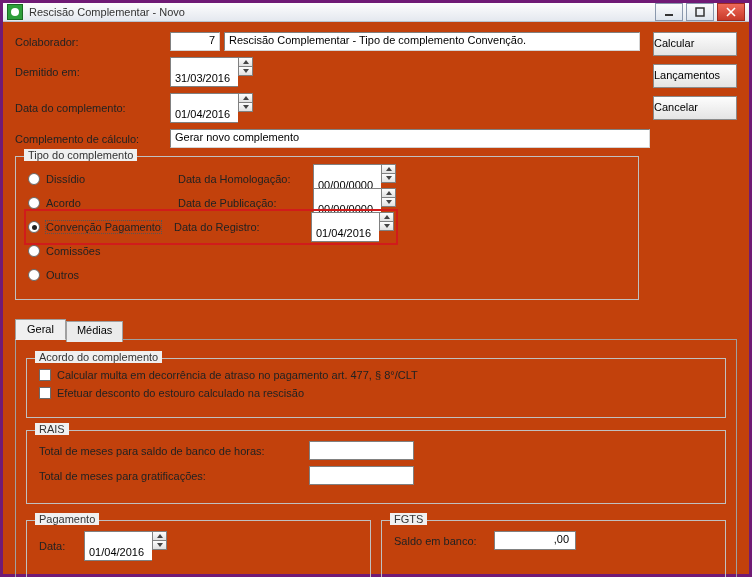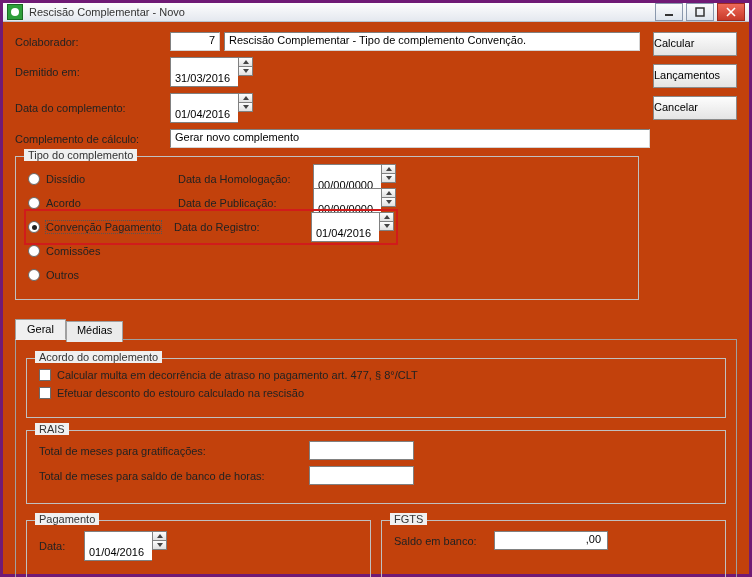--- a/index.html
+++ b/index.html
@@ -39,21 +39,21 @@
   .tabstrip { display:flex; }
   .tab { border:1px solid #a0a0a0; border-bottom:none; padding:3px 11px 4px; background:#f0f0f0; cursor:pointer; position:relative; top:1px;}
   .tab.active { background:#f0f0f0; border-bottom:1px solid #f0f0f0; z-index:2;}
   .tab + .tab { margin-left:0px; }
   .tab:not(.active) { top:3px; padding:2px 10px 3px; background:#ebebeb;}
   .tabpanel { border:1px solid #a0a0a0; padding:10px; }
   .checkbox { width:12px; height:12px; border:1px solid #6a6a6a; background:#fff; margin-right:6px; cursor:pointer;}
   .inner-row { display:flex; align-items:center; margin-bottom:6px; }
   .fgts-pag { display:flex; gap:10px; margin-top:8px; }
   .textfield { background:#fff; border:1px solid #808080; height:19px; padding:1px 4px; width:105px;}
-  .amount-field { background:#fff; border:1px solid #808080; height:19px; padding:1px 6px; width:114px; text-align:right;}
+  .amount-field { background:#fff; border:1px solid #808080; height:19px; padding:1px 6px; width:82px; text-align:right;}
   .dotted-focus { outline:1px dotted #555; outline-offset:0;}
 </style>
 </head>
 <body>
 
 <div class="window">
   <div class="titlebar">
     <div class="app-icon"></div>
     <div class="title">Rescisão Complementar - Novo</div>
     <div class="spacer"></div>
@@ -232,25 +232,25 @@
           </div>
           <div class="inner-row">
             <div class="checkbox"></div>
             <span class="lbl">Efetuar desconto do estouro calculado na rescisão</span>
           </div>
         </div>
 
         <div class="groupbox" style="margin-top:12px;">
           <div class="legend">RAIS</div>
           <div class="inner-row">
+            <div class="lbl" style="width:270px">Total de meses para saldo de banco de horas:</div>
+            <input class="textfield" style="">
+          </div>
+          <div class="inner-row">
             <div class="lbl" style="width:270px">Total de meses para gratificações:</div>
-            <input class="textfield" style="">
-          </div>
-          <div class="inner-row">
-            <div class="lbl" style="width:270px">Total de meses para saldo de banco de horas:</div>
             <input class="textfield" style="">
           </div>
         </div>
 
         <div class="fgts-pag">
           <div class="groupbox" style="flex:1;">
             <div class="legend">Pagamento</div>
             <div class="inner-row">
               <div class="lbl" style="width:45px">Data:</div>
               <div class="date-field">

